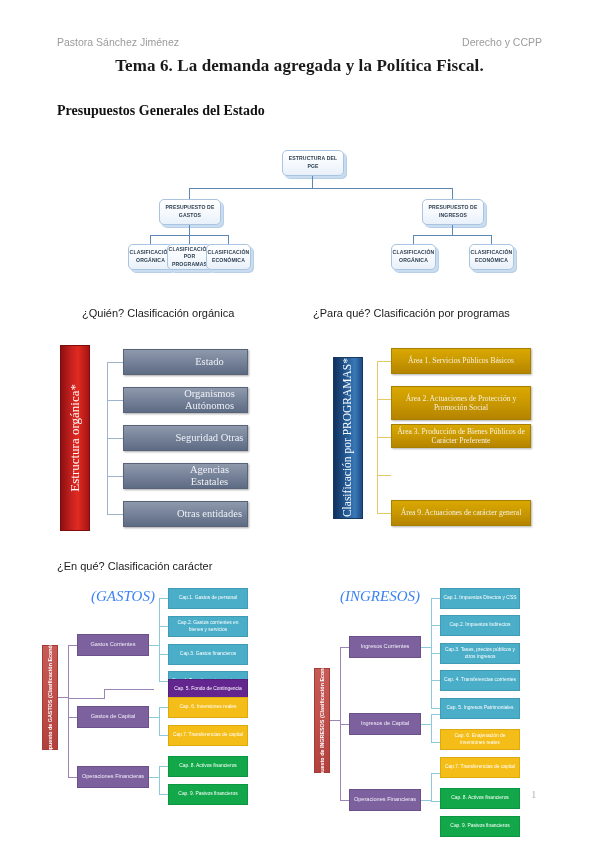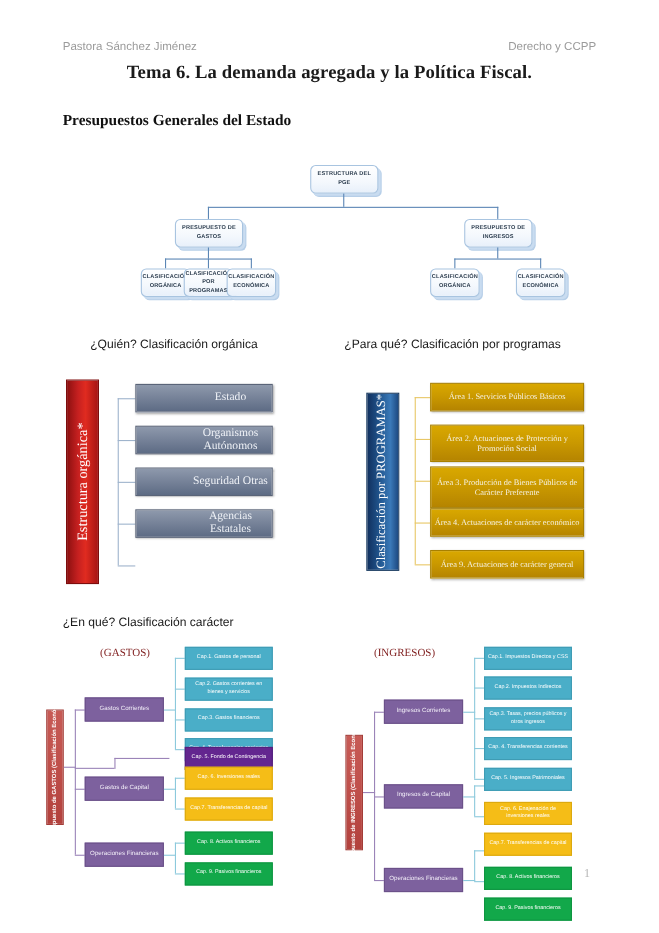--- a/index.html
+++ b/index.html
@@ -120,21 +120,21 @@
     padding:0 2px;
   }
   .c-teal   { background:#4aaec8; border:1px solid #3f9cb4; }
   .c-purple { background:#63268f; border:1px solid #551f7c; }
   .c-gold   { background:#f5bd17; border:1px solid #dca90f; }
   .c-green  { background:#12a84a; border:1px solid #0e9541; }
 
   .conn-teal   { position:absolute; background:#8cc9dc; }
   .conn-purple { position:absolute; background:#9b84b8; }
   .big-label {
-    position:absolute; font-family:"Liberation Serif", serif; font-size:10px; color:#7f1d1d;
+    position:absolute; font-family:"Liberation Serif", serif; font-size:15px; color:#3b82f6;font-style:italic;
   }
 </style>
 </head>
 <body>
 
 <div class="page">
 
   <div class="hdr">
     <div class="left">Pastora Sánchez Jiménez</div>
     <div class="right">Derecho y CCPP</div>
@@ -186,37 +186,37 @@
     <div class="org-conn" style="left:47px; top:17px;  width:16px; height:1px;"></div>
     <div class="org-conn" style="left:47px; top:55px;  width:16px; height:1px;"></div>
     <div class="org-conn" style="left:47px; top:93px;  width:16px; height:1px;"></div>
     <div class="org-conn" style="left:47px; top:131px; width:16px; height:1px;"></div>
     <div class="org-conn" style="left:47px; top:169px; width:16px; height:1px;"></div>
 
     <div class="graybox" style="top:4px;   height:26px;">Estado</div>
     <div class="graybox" style="top:42px;  height:26px;">Organismos Autónomos</div>
     <div class="graybox" style="top:80px;  height:26px;">Seguridad Otras</div>
     <div class="graybox" style="top:118px; height:26px;">Agencias Estatales</div>
+    <div class="graybox" style="top:156px; height:26px;">Otras entidades</div>
   </div>
 
   <div id="programas">
     <div class="bluebar">
       <span>Clasificación por PROGRAMAS*</span>
     </div>
     <div class="gold-conn" style="left:44px; top:16px; width:1px; height:152px;"></div>
     <div class="gold-conn" style="left:44px; top:16px;  width:14px; height:1px;"></div>
     <div class="gold-conn" style="left:44px; top:54px;  width:14px; height:1px;"></div>
     <div class="gold-conn" style="left:44px; top:92px;  width:14px; height:1px;"></div>
     <div class="gold-conn" style="left:44px; top:130px; width:14px; height:1px;"></div>
     <div class="gold-conn" style="left:44px; top:168px; width:14px; height:1px;"></div>
 
     <div class="goldbox" style="top:3px;   height:26px;">Área 1. Servicios Públicos Básicos</div>
     <div class="goldbox" style="top:41px;  height:34px;">Área 2. Actuaciones de Protección y Promoción Social</div>
-    <div class="goldbox" style="top:79px;  height:38px;">Área 3. Producción de Bienes Públicos de Carácter Preferente</div>
-    <div class="goldbox" style="top:117px; height:26px;">Área 4. Actuaciones de carácter económico</div>
+    <div class="goldbox" style="top:79px;  height:24px;">Área 3. Producción de Bienes Públicos de Carácter Preferente</div>
     <div class="goldbox" style="top:155px; height:26px;">Área 9. Actuaciones de carácter general</div>
   </div>
 
   <div class="econ" id="gastos" style="left:42px; top:588px; width:240px; height:215px;">
 
     <div class="big-label" style="left:49px; top:0px;">(GASTOS)</div>
 
     <div class="sidebar-red" style="left:0px; top:57px; width:16px; height:105px;">
       <span>Presupuesto de GASTOS (Clasificación Económica)</span>
     </div>

